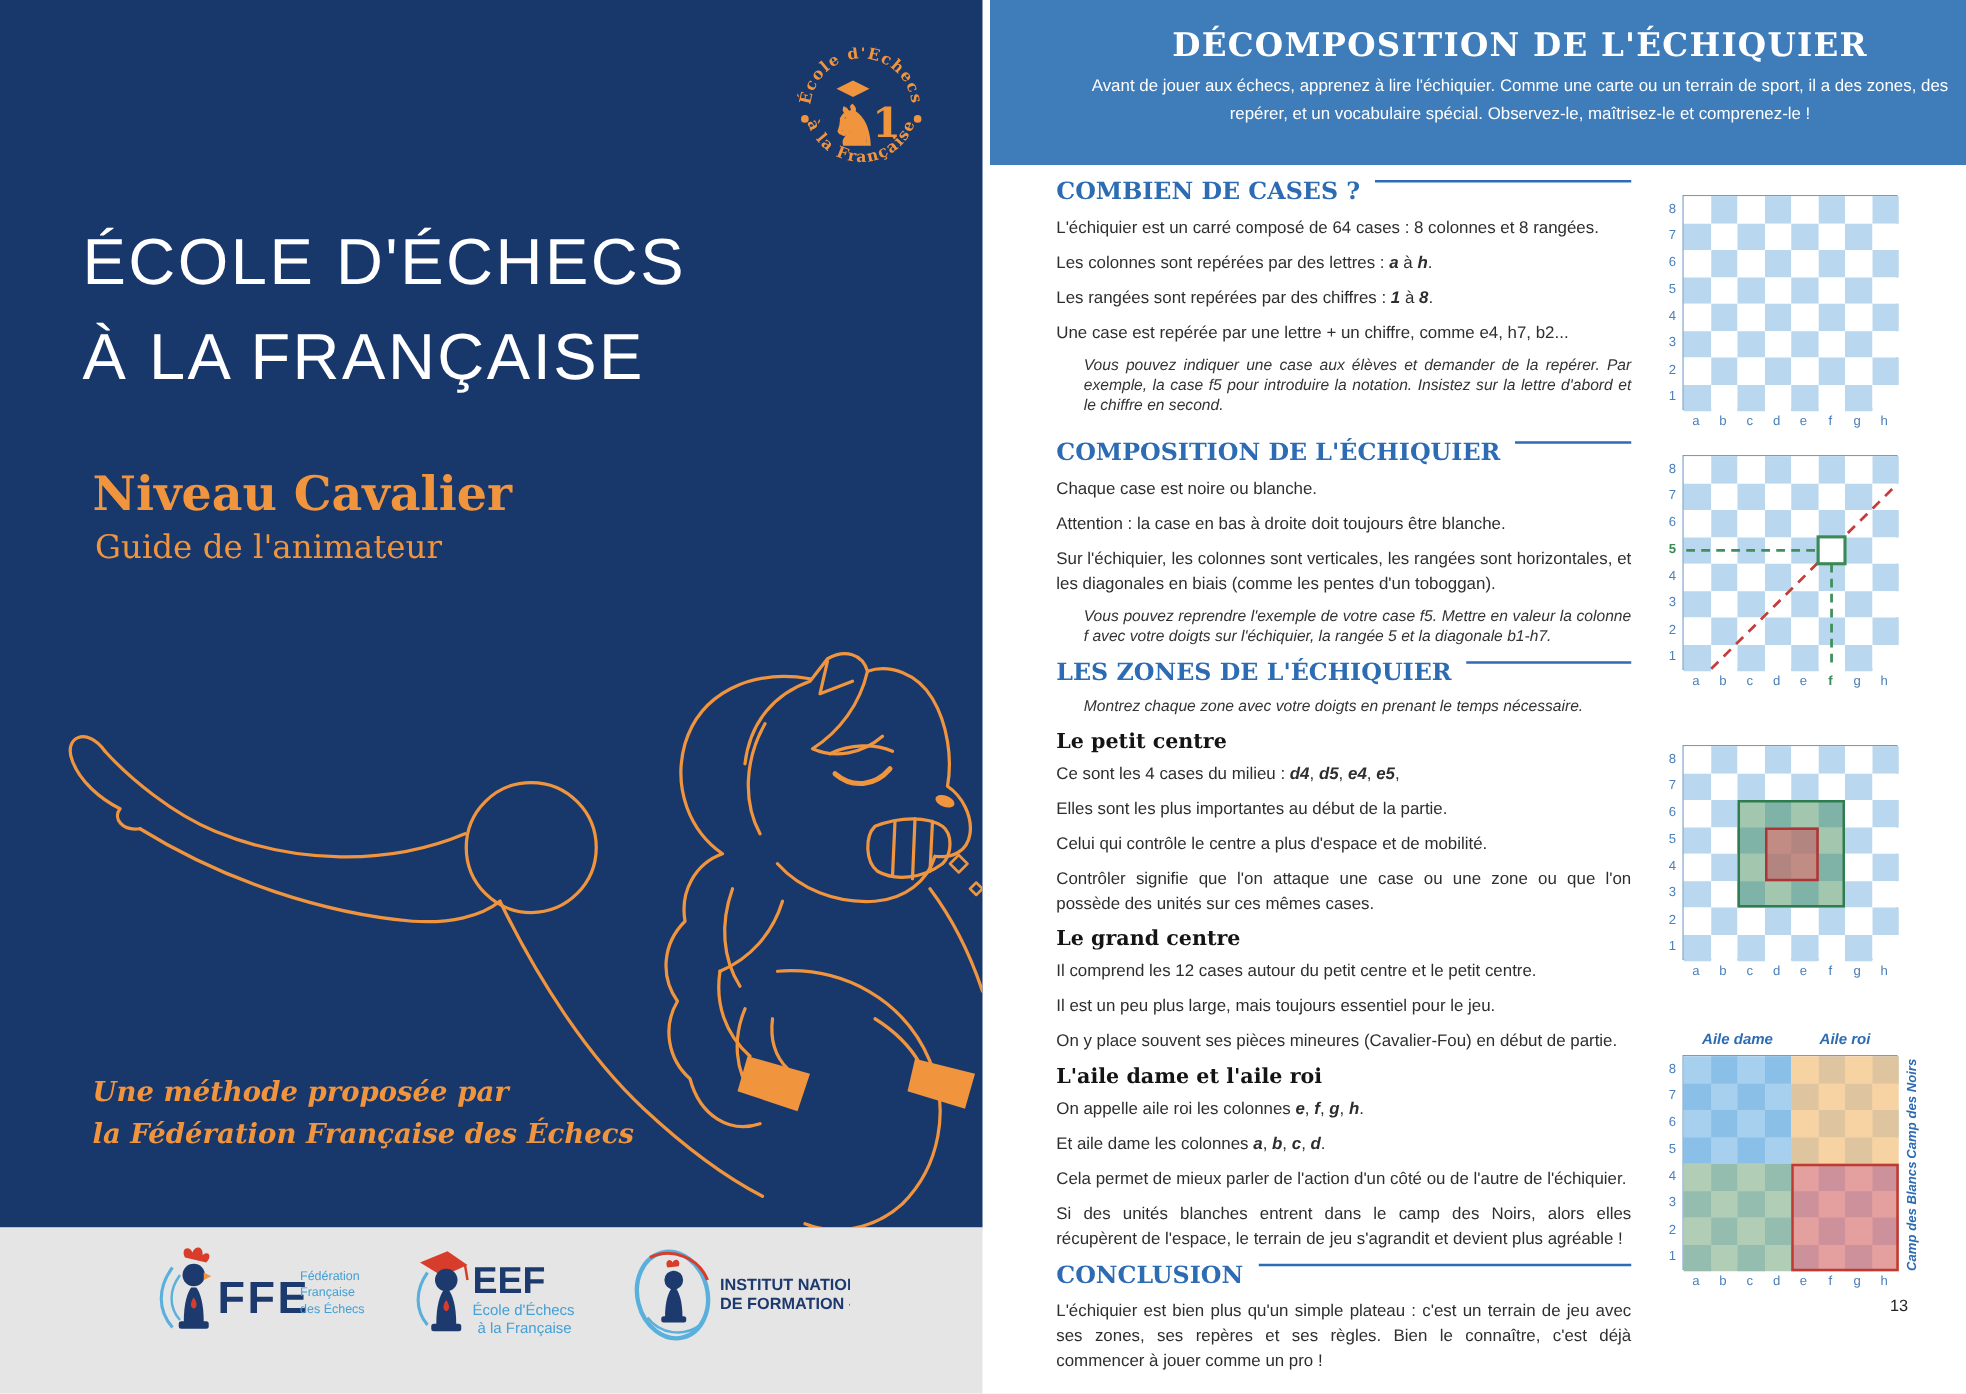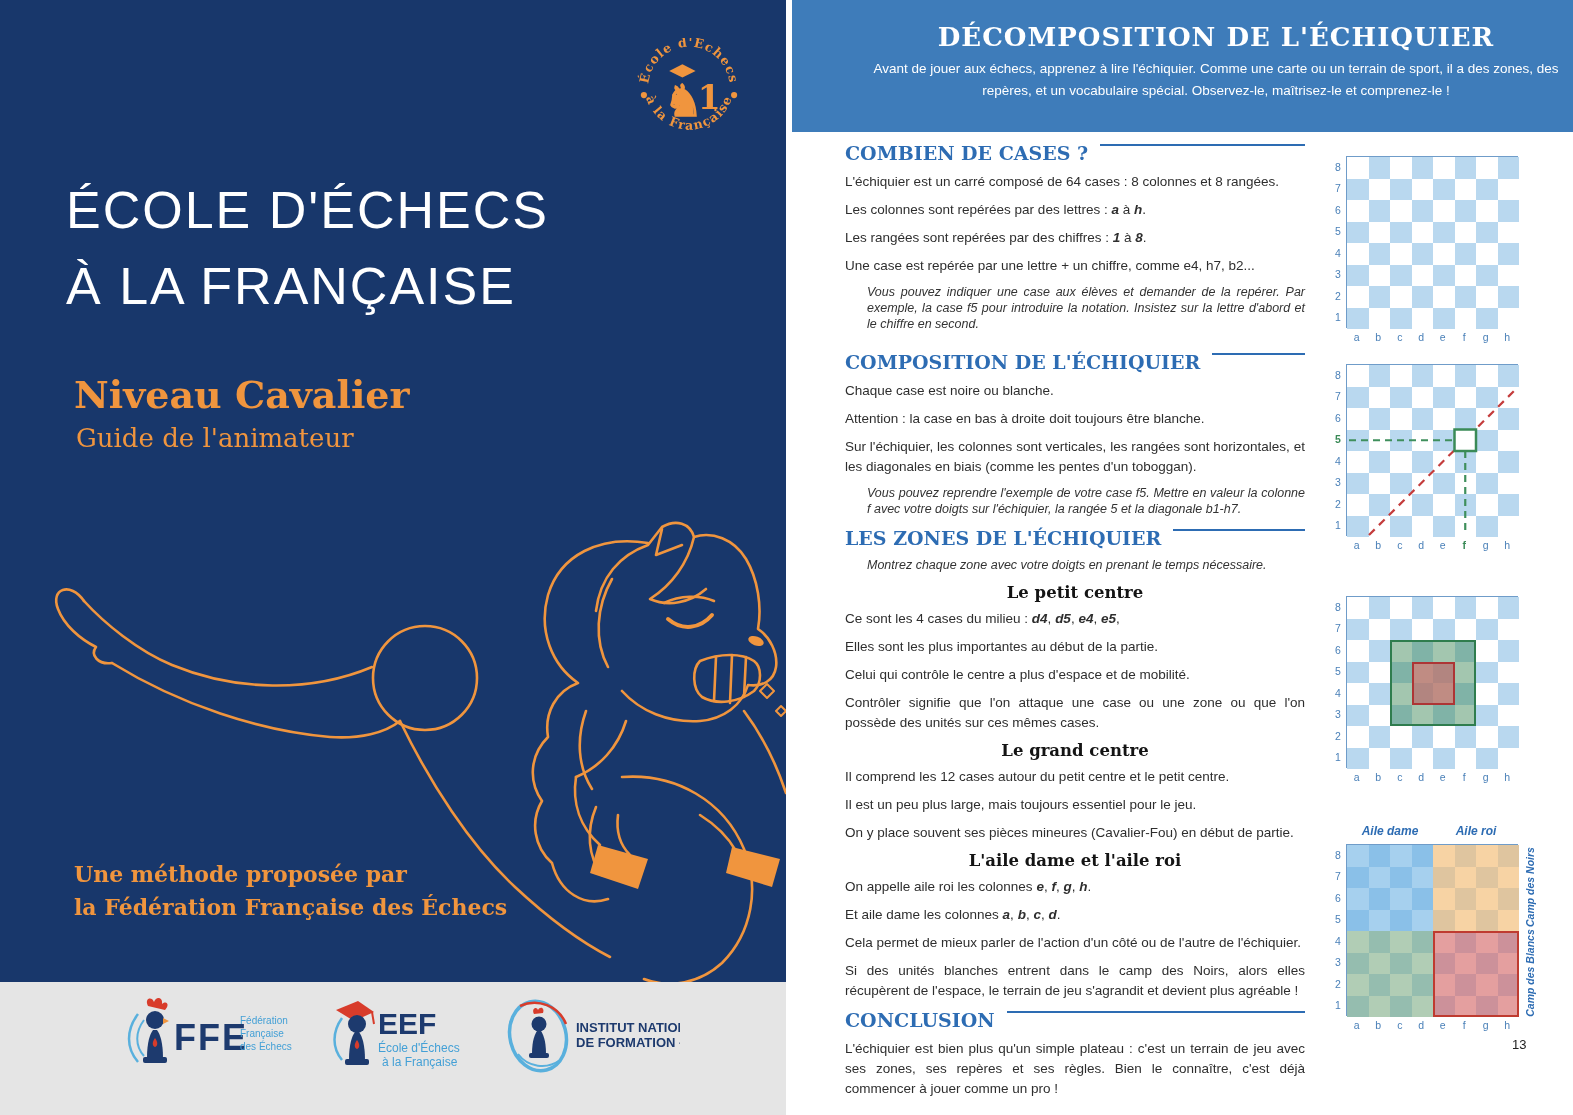--- a/index.html
+++ b/index.html
@@ -11,39 +11,39 @@
   .badge text{font-family:"DejaVu Serif",serif;font-weight:bold;fill:#f0953e;}
   .cover-title{position:absolute;left:66px;top:172px;color:#fff;
                font-family:"Liberation Sans",sans-serif;font-weight:300;
                font-size:52px;letter-spacing:2px;line-height:76px;white-space:nowrap;}
   .level-title{position:absolute;left:74px;top:372px;color:#f0953e;
                font-family:"DejaVu Serif",serif;font-weight:bold;font-size:38px;}
   .level-sub{position:absolute;left:76px;top:423px;color:#f0953e;
              font-family:"DejaVu Serif",serif;font-size:26px;}
   .mascot{position:absolute;left:0;top:515px;width:786px;height:467px;}
   .method{position:absolute;left:74px;top:858px;color:#f0953e;
-          font-family:"DejaVu Serif",serif;font-weight:bold;font-size:22px;line-height:33px;}
+          font-family:"DejaVu Serif",serif;font-weight:bold;font-size:22px;line-height:33px;font-style:italic;}
   .cover-footer{position:absolute;left:0;top:982px;width:786px;height:133px;background:#e5e5e5;}
   .logo{position:absolute;top:12px;}
   .logo text{font-family:"Liberation Sans",sans-serif;}
   
   .band{position:absolute;left:792px;top:0;width:848px;height:132px;background:#3e7cba;color:#fff;}
   .band h1{margin:22px 0 6px;text-align:center;font-family:"DejaVu Serif",serif;
            font-weight:bold;font-size:26px;letter-spacing:1px;}
   .band p{margin:0 auto;width:700px;text-align:center;font-size:13.5px;line-height:1.6;}
   .col{position:absolute;left:845px;top:142px;width:460px;}
   .sec-title{display:flex;align-items:flex-start;gap:12px;color:#2d6cb3;margin:0 0 8px;
              font-family:"DejaVu Serif",serif;font-weight:bold;font-size:19px;white-space:nowrap;}
   .sec-title .rule{flex:1;border-top:2.5px solid #2d6cb3;margin-top:2px;}
   .col p.body{margin:0 0 8px;font-size:13.5px;line-height:1.48;color:#2e2e2e;text-align:justify;}
   .col p.note{margin:2px 0 10px 22px;font-size:12.5px;font-style:italic;line-height:1.3;
               color:#333;text-align:justify;}
   .col .b{font-weight:bold;font-style:italic;}
   h3.sub{margin:8px 0 7px;font-family:"DejaVu Serif",serif;font-weight:bold;
-         font-size:16.5px;color:#141414;text-align:center;}
+         font-size:16.5px;color:#141414;}
   .sec-composition{margin-top:18px;} .sec-zones{margin-top:10px;} .sec-conclusion{margin-top:8px;}
   .page-num{position:absolute;left:1512px;top:1037px;font-size:13px;color:#222;}
   
   .bwrap{position:absolute;}
   .board{position:relative;display:grid;grid-template-columns:16px 172px;grid-template-rows:172px 16px;}
   .board.has-side{grid-template-columns:16px 172px 24px;}
   .b-ranks{grid-column:1;grid-row:1;display:flex;flex-direction:column;}
   .b-ranks div{height:21.5px;display:flex;align-items:center;justify-content:center;
                font-size:10.5px;color:#4a80b8;}
   .b-grid{grid-column:2;grid-row:1;display:grid;grid-template-columns:repeat(8,21.5px);
@@ -177,21 +177,21 @@
         <path d="M 32 60 C 32 46 35 40 37 37 L 41 37 C 43 40 46 46 46 60 Z" fill="#1d3a6e"></path>
         <rect x="29" y="59" width="20" height="5" rx="2" fill="#1d3a6e"></rect>
         <text x="76" y="38" font-size="13" font-weight="bold" fill="#1d3a6e">INSTITUT NATIONAL</text>
         <text x="76" y="53" font-size="13" font-weight="bold" fill="#1d3a6e">DE FORMATION - FFE</text>
       </svg>
     </div>
   </section>
 
   <header class="band">
     <h1>DÉCOMPOSITION DE L'ÉCHIQUIER</h1>
-    <p>Avant de jouer aux échecs, apprenez à lire l'échiquier. Comme une carte ou un terrain de sport, il a des zones, des repères, et un vocabulaire spécial. Observez-le, maîtrisez-le et comprenez-le !</p>
+    <p>Avant de jouer aux échecs, apprenez à lire l'échiquier. Comme une carte ou un terrain de sport, il a des zones, des repérer, et un vocabulaire spécial. Observez-le, maîtrisez-le et comprenez-le !</p>
   </header>
 
   <main class="col">
 
     <section class="sec-cases">
       <h2 class="sec-title">
           <span>COMBIEN DE CASES ?</span>
           <span class="rule"></span>
         </h2>
       <p class="body"><span>L'échiquier est un carré composé de 64 cases : 8 colonnes et 8 rangées.</span></p>

